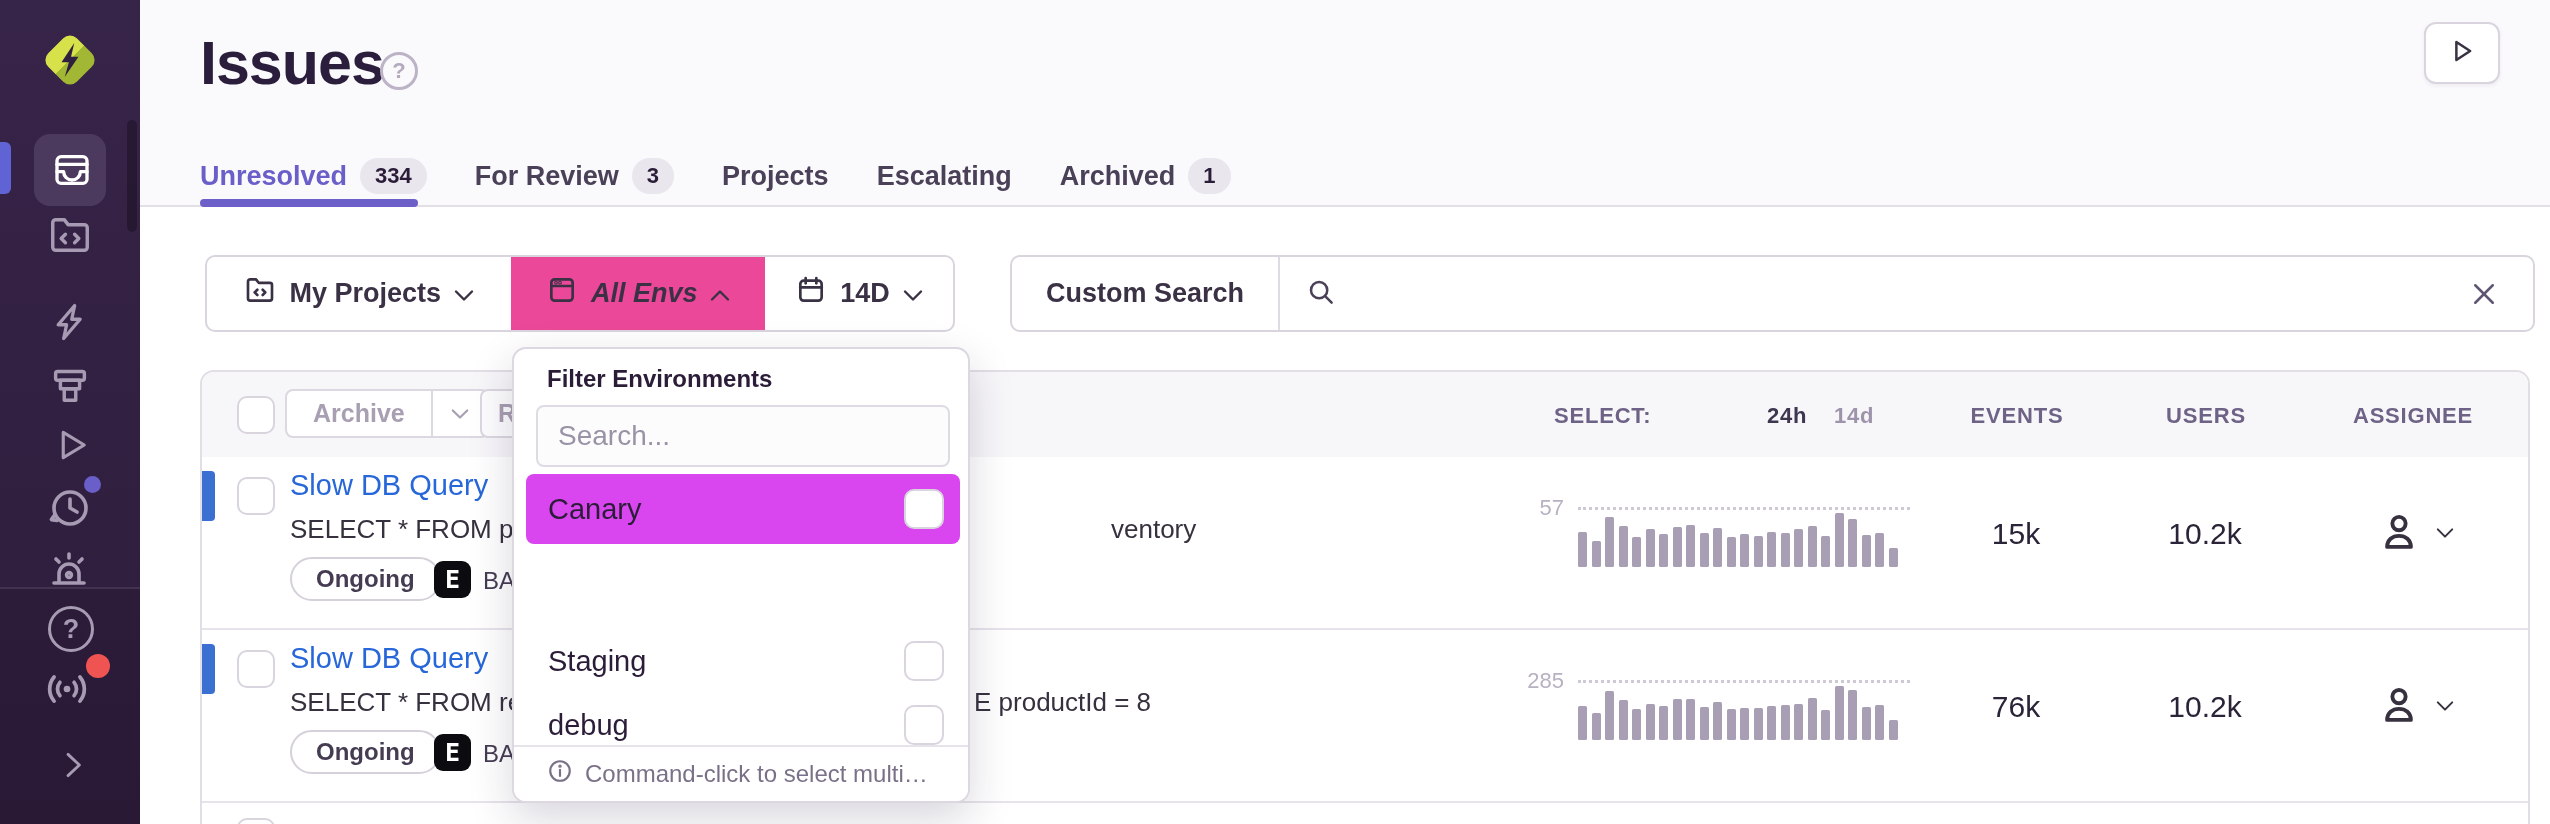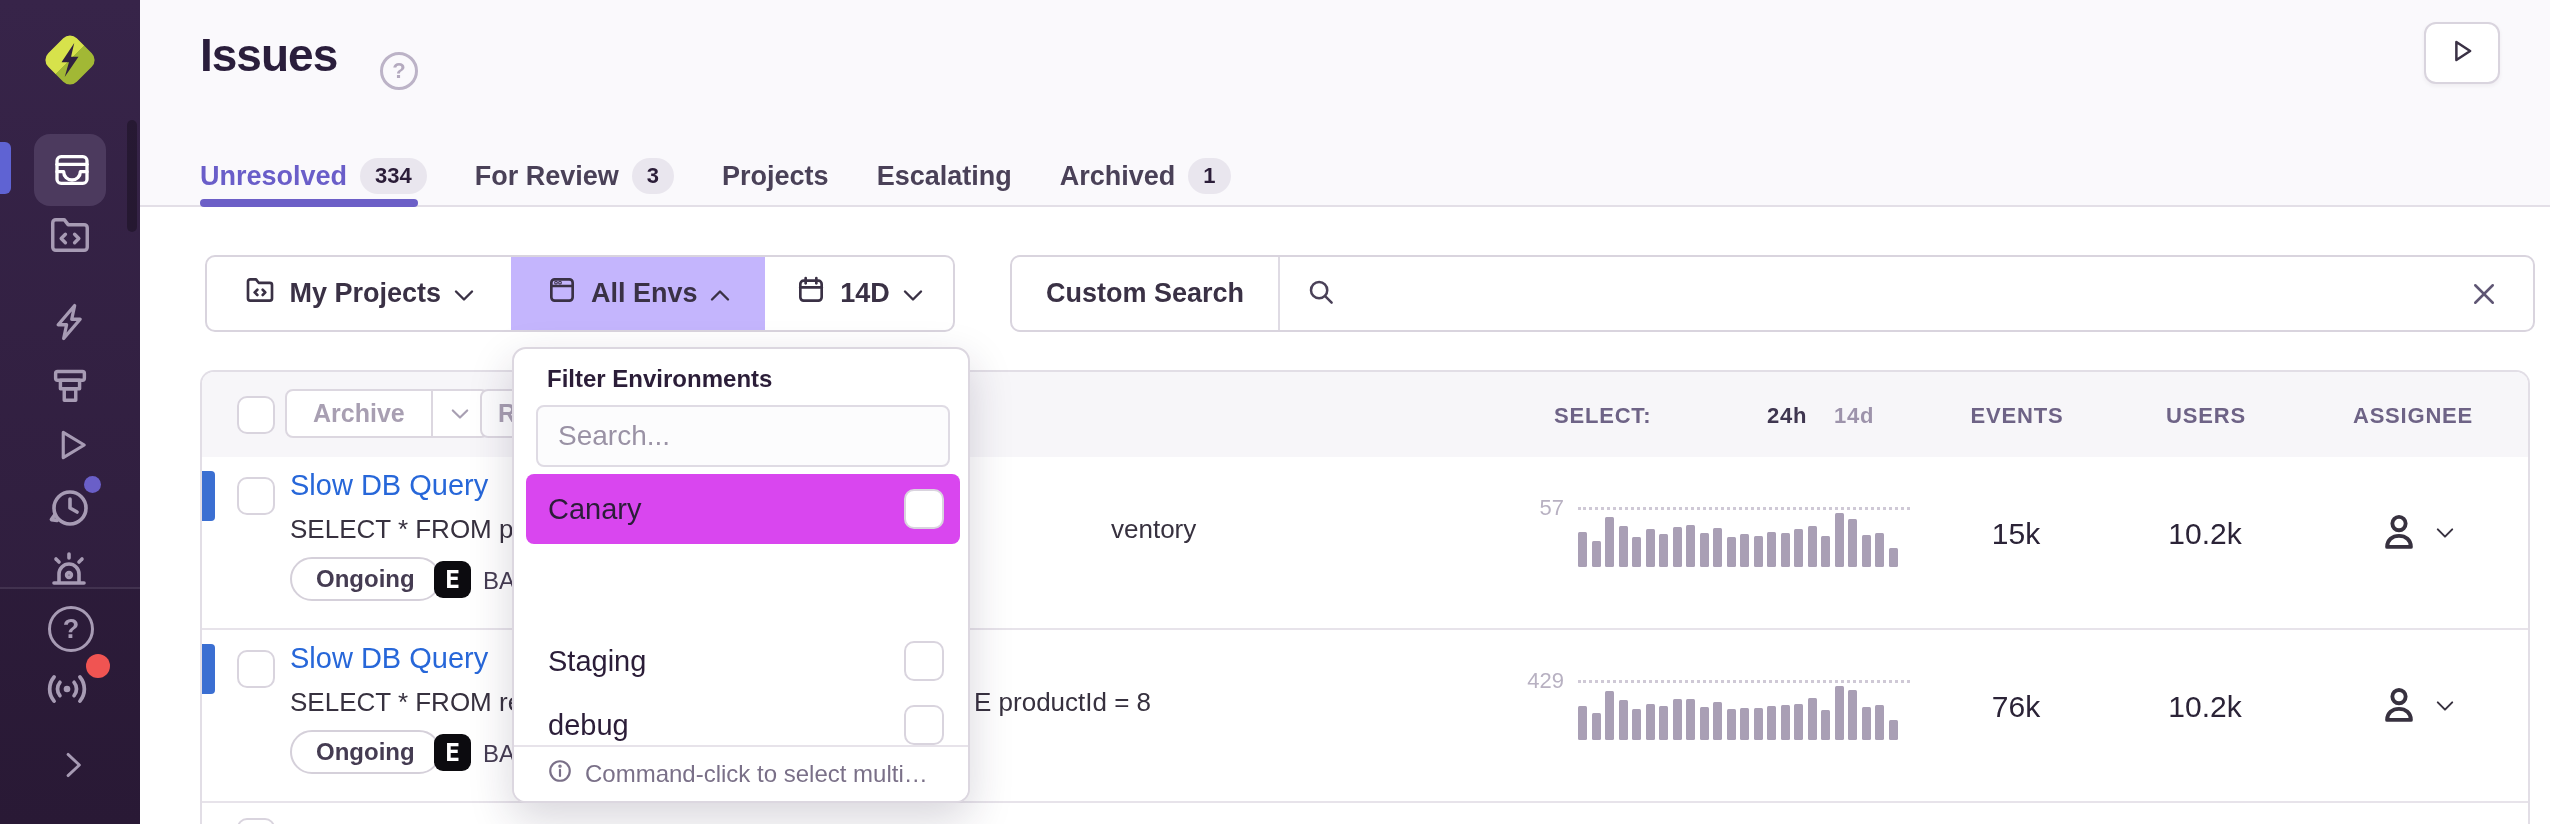--- a/index.html
+++ b/index.html
@@ -22,39 +22,39 @@
   .nav-active-tab { position:absolute; left:0; top:142px; width:11px; height:52px; border-radius:0 6px 6px 0; background:#5f63d3; }
   .dot { position:absolute; border-radius:50%; }
   .dot-purple { left:84px; top:476px; width:17px; height:17px; background:#6a5fc8; }
   .dot-red { left:86px; top:654px; width:24px; height:24px; background:#f05452; }
   .help-circle { position:absolute; left:48px; top:606px; width:46px; height:46px; border:3px solid #a79bb4;
     border-radius:50%; color:#a79bb4; font-size:27px; font-weight:700; display:flex; align-items:center; justify-content:center; }
 
   
   .header-band { position:absolute; left:140px; top:0; width:2410px; height:207px;
     background:#faf9fc; border-bottom:2px solid #e3dfe7; }
-  .page-title { position:absolute; left:200px; top:28px; font-size:46px; font-weight:800; letter-spacing:-1px; color:#2a1e3c; }
+  .page-title { position:absolute; left:200px; top:28px; font-size:61px; font-weight:800; letter-spacing:-1px; color:#2a1e3c; }
   .title-help { position:absolute; left:380px; top:52px; width:38px; height:38px; border:3px solid #bcb3c7; border-radius:50%;
     color:#b4aabf; font-size:22px; font-weight:700; display:flex; align-items:center; justify-content:center; }
   .play-btn { position:absolute; left:2424px; top:22px; width:76px; height:62px; background:#fff;
     border:2px solid #d9d4de; border-radius:12px; display:flex; align-items:center; justify-content:center; color:#3a3145;
     box-shadow:0 2px 4px rgba(43,29,56,.06); }
 
   
   .tabs { position:absolute; left:200px; top:152px; display:flex; align-items:center; gap:48px; height:48px; }
   .tab { display:flex; align-items:center; gap:13px; font-size:27px; font-weight:600; color:#4a4158; }
   .tab.active { color:#6a5ec9; }
   .tab-badge { background:#e9e6ee; color:#2b1d38; font-size:22px; font-weight:700; border-radius:999px; padding:5px 15px; }
   .tab-underline { position:absolute; left:200px; top:199px; width:218px; height:8px; border-radius:4px; background:#6C5FC7; }
 
   
   .segmented { position:absolute; left:205px; top:255px; width:750px; height:77px; background:#fff;
     border:2px solid #d9d4de; border-radius:10px; display:flex; overflow:hidden; }
   .seg { display:flex; align-items:center; justify-content:center; gap:13px; font-size:27px; font-weight:700; color:#3a3145; }
-  .seg-1 { width:306px; } .seg-2 { width:255px; background:#c4b5fd; } .seg-3 { width:189px; }
+  .seg-1 { width:306px; } .seg-2 { width:255px; background:#ec4899;font-style:italic; } .seg-3 { width:189px; }
   .chev { display:inline-block; }
 
   .searchbar { position:absolute; left:1010px; top:255px; width:1525px; height:77px; background:#fff;
     border:2px solid #d9d4de; border-radius:10px; display:flex; align-items:center; }
   .custom-search { width:268px; height:100%; display:flex; align-items:center; justify-content:center;
     font-size:27px; font-weight:700; color:#3a3145; border-right:2px solid #dfdbe4; }
   .search-body { flex:1; display:flex; align-items:center; padding-left:26px; gap:18px; }
   .token { display:inline-flex; border:2px solid #a3b1ef; background:#eef0fc; border-radius:6px; padding:4px 10px;
     font-family:"DejaVu Sans Mono", monospace; font-size:27px; }
   .token-key { color:#372e46; font-weight:700; } .token-val { color:#3356d3; }
@@ -431,21 +431,21 @@
 
     <div class="issue-row row-1">
       <div class="level-bar"></div>
       <div class="checkbox row-checkbox"></div>
       <a class="row-title">Slow DB Query</a>
       <div class="row-subtitle">SELECT * FROM re</div>
       <div class="row-subtitle-right">E productId = 8</div>
       <div class="status-badge">Ongoing</div>
       <div class="proj-icon">E</div>
       <div class="proj-frag">BAC</div>
-      <div class="peak-label">429</div>
+      <div class="peak-label">285</div>
       <div class="spark-wrap">
         <div class="spark-max"></div>
         <div class="sparkline">
             <div class="spark-bar" style="height: 60%;"></div>
             <div class="spark-bar" style="height: 47%;"></div>
             <div class="spark-bar" style="height: 86%;"></div>
             <div class="spark-bar" style="height: 70%;"></div>
             <div class="spark-bar" style="height: 54%;"></div>
             <div class="spark-bar" style="height: 64%;"></div>
             <div class="spark-bar" style="height: 60%;"></div>

